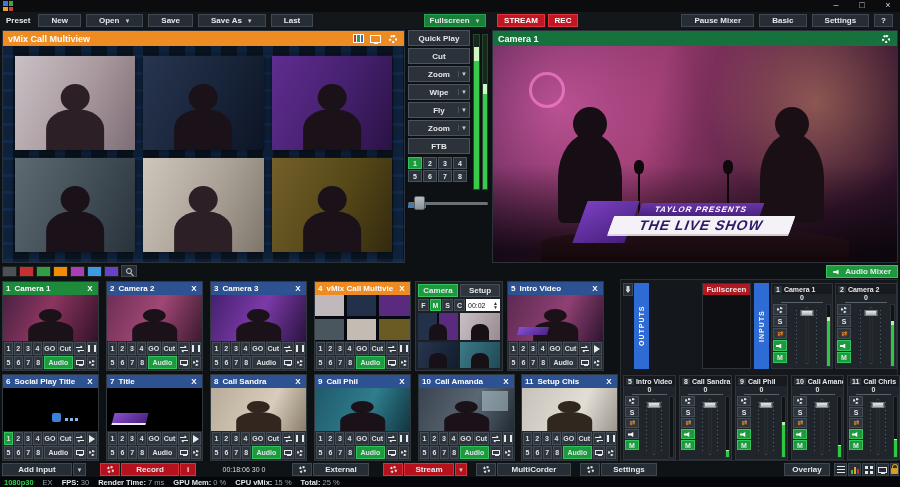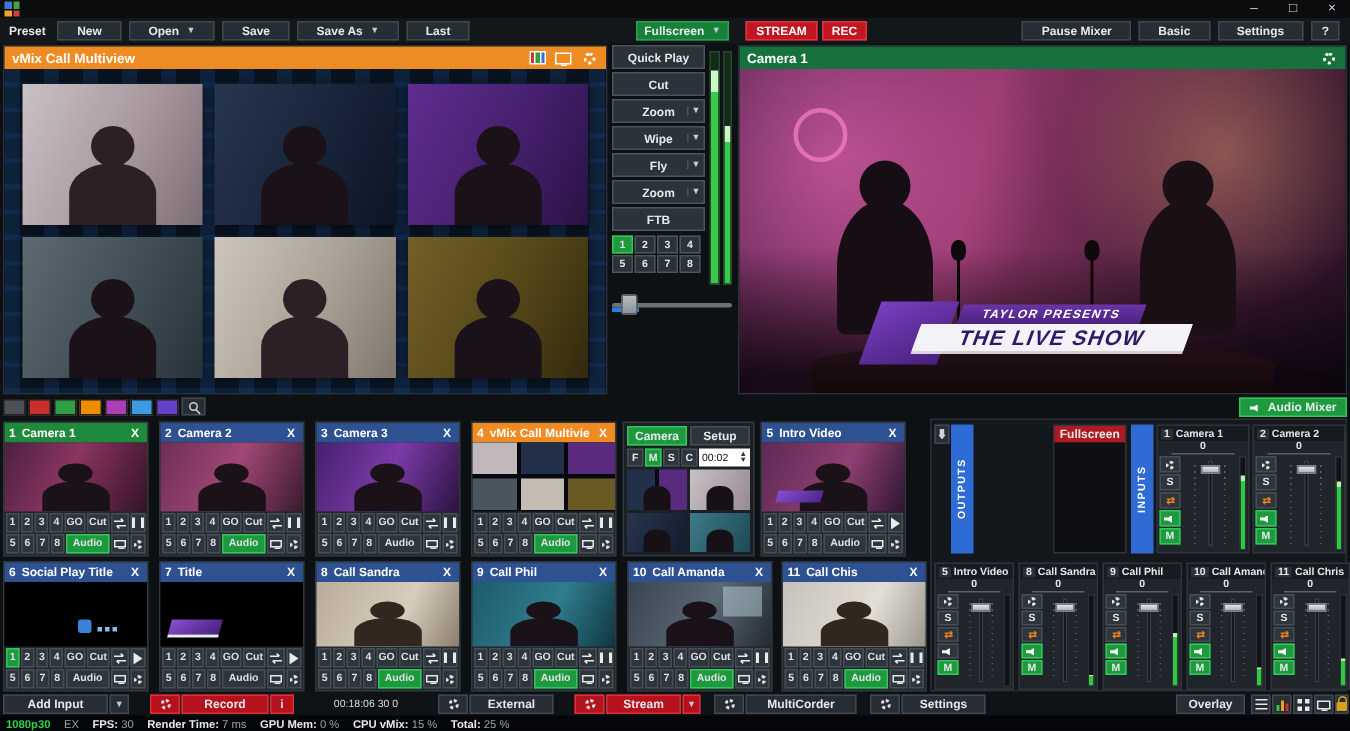--- a/index.html
+++ b/index.html
@@ -788,21 +788,21 @@
           </span>
         <span class="cb icb2">
             <span class="i-gear" style="width:6px;height:6px"></span>
           </span>
       </div>
     </div>
   </div>
     <div class="cell hc-blue t11" style="left: 521px;">
     <div class="ihead">
       <span class="inum">11</span>
-      <span class="iname">Call Chis</span>
+      <span class="iname">Setup Chis</span>
       <span class="ix">X</span>
     </div>
     <div class="thumb">
         <div class="sil"></div>
       </div>
     <div class="ctl">
       <div class="cr">
         <span class="cb nb o1">1</span>
         <span class="cb nb">2</span>
         <span class="cb nb">3</span>

